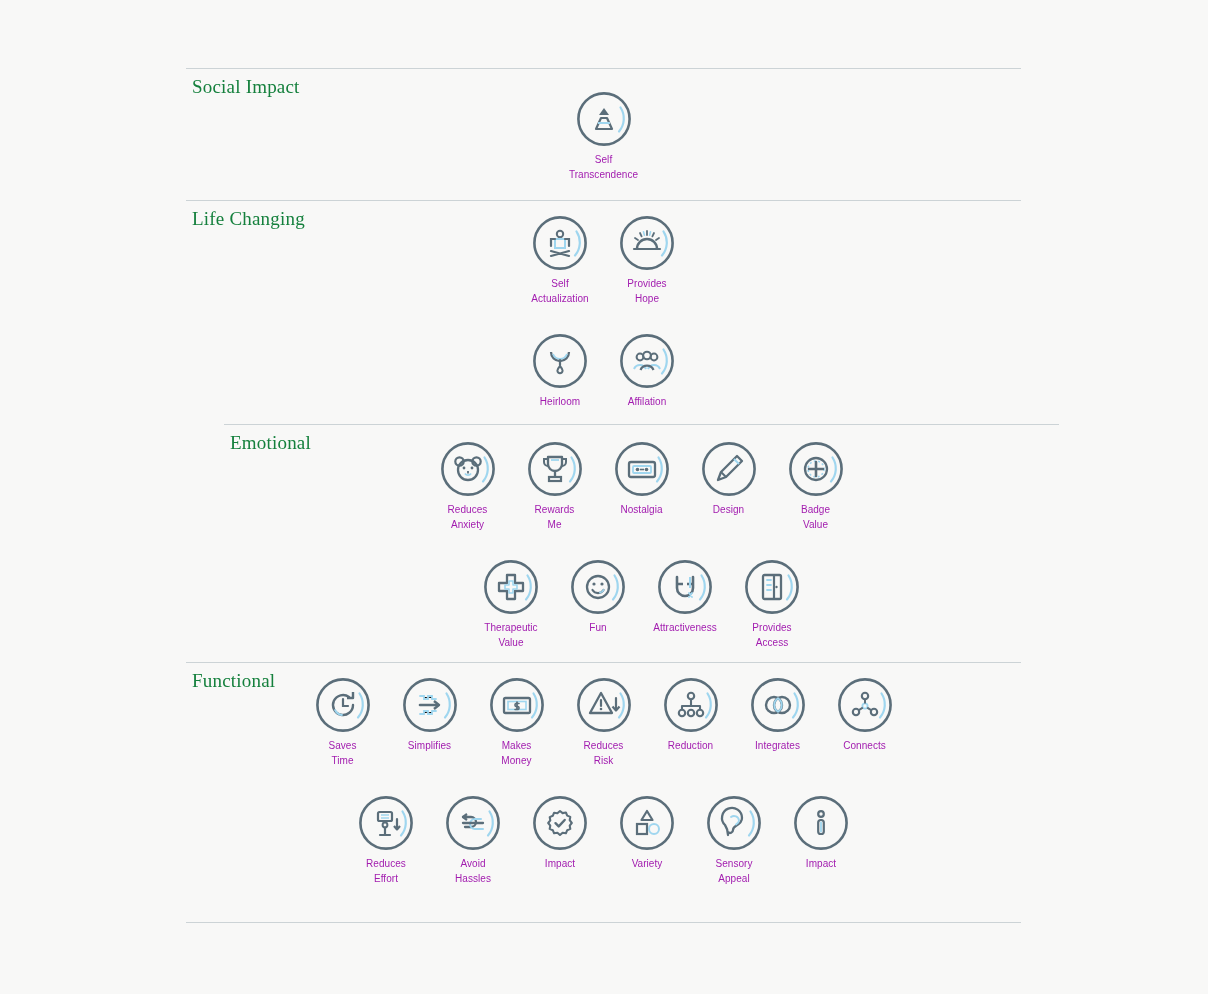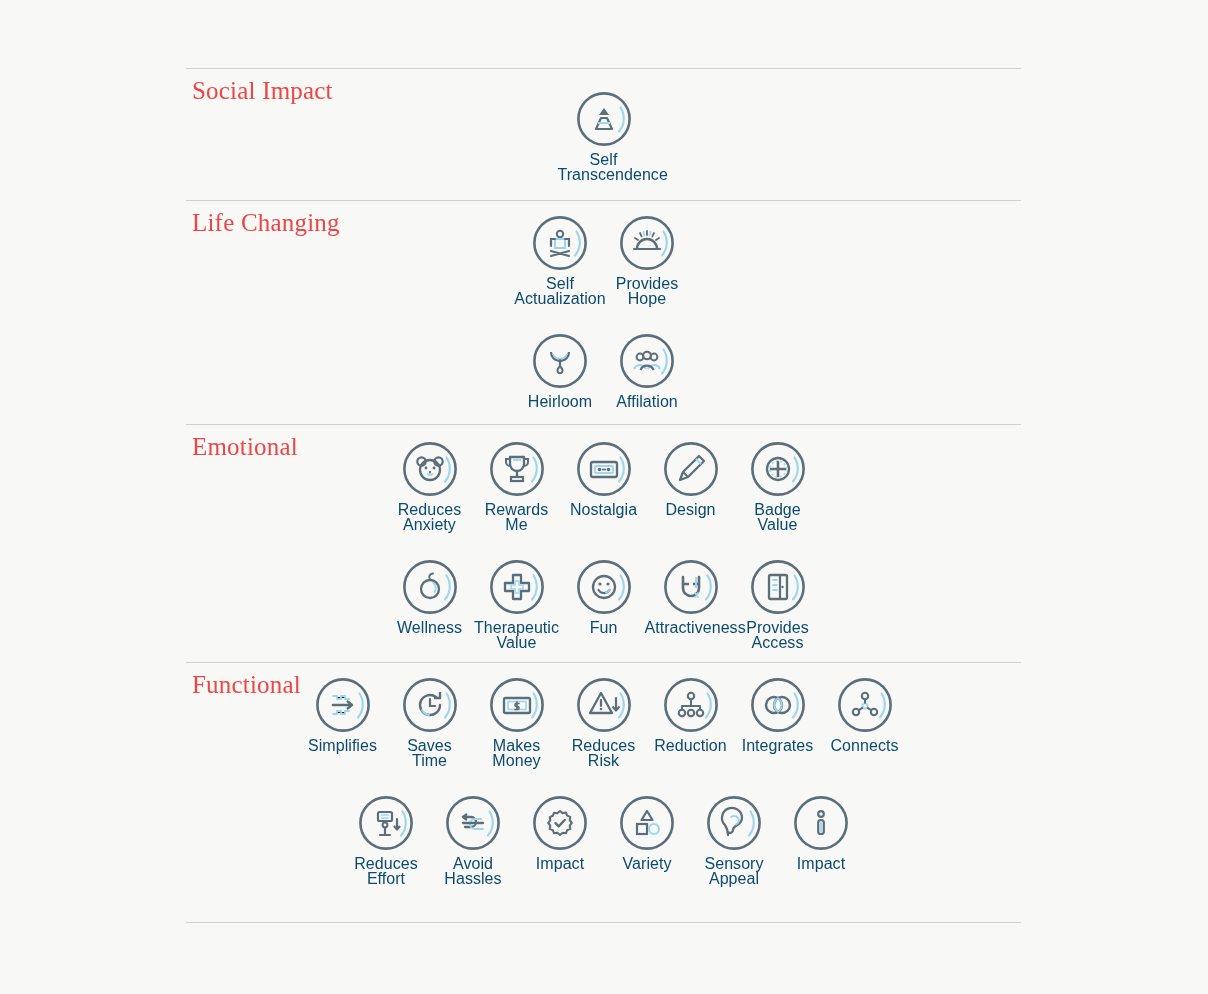--- a/index.html
+++ b/index.html
@@ -15,22 +15,22 @@
 
   .section{
     position:absolute;
     left:186px;
     width:835px;
     border-top:1px solid #ccd3d6;
     box-sizing:border-box;
   }
   .section-title{
     font-family:"Liberation Serif", serif;
-    font-size:25px;
-    color:#ef4444;
+    font-size:19px;
+    color:#15803d;
     letter-spacing:.2px;
     padding:8px 0 0 6px;
     line-height:1.1;
     white-space:nowrap;
   }
   .bottom-rule{
     position:absolute;
     left:186px;width:835px;top:922px;
     border-top:1px solid #ccd3d6;
   }
@@ -48,23 +48,23 @@
     flex-direction:column;
     align-items:center;
     flex:0 0 87px;
   }
   .ring{
     width:56px;height:56px;
     display:block;
   }
   .cell-label{
     margin-top:6px;
-    font-size:16px;
+    font-size:10px;
     line-height:14.6px;
-    color:#0c4a6e;
+    color:#a21caf;
     text-align:center;
     width:92px;
     letter-spacing:.05px;
   }
 </style>
 </head>
 <body>
 
 <div id="stage">
     <div class="section" style="top: 68px; height: 120px;">
@@ -146,21 +146,21 @@
      <path d="M15 36a6.5 6.5 0 0112 0" fill="none" stroke="#9fd6ef" stroke-width="2"></path>
      <path d="M29 36a6.5 6.5 0 0112 0" fill="none" stroke="#9fd6ef" stroke-width="2"></path>
      <path d="M21.5 37a7 7 0 0113 0" fill="none" stroke="#5b6e7a" stroke-width="2.2"></path>
     </svg>
             </span>
             <div class="cell-label">Affilation</div>
           </div>
         </div>
       </div>
     </div>
-    <div class="section" style="top: 424px; height: 238px;">
+    <div class="section" style="top: 424px; height: 238px; margin-left: 38px;">
       <div class="section-title">Emotional</div>
       <div class="rows">
         <div class="row" style="position: absolute; top: 16px;">
           <div class="cell">
             <span>
               <svg class="ring" viewBox="0 0 56 56" xmlns="http://www.w3.org/2000/svg">
       <circle cx="28" cy="28" r="25.6" fill="none" stroke="#5b6e7a" stroke-width="2.6"></circle>
       <path d="M44.5 16.5a20 20 0 01-1.5 24" fill="none" stroke="#9fd6ef" stroke-width="2.2" stroke-linecap="round"></path>
       <circle cx="19.5" cy="20.5" r="4.2" fill="none" stroke="#5b6e7a" stroke-width="2.2"></circle>
      <circle cx="36.5" cy="20.5" r="4.2" fill="none" stroke="#5b6e7a" stroke-width="2.2"></circle>
@@ -225,32 +225,20 @@
             </span>
             <div class="cell-label">Badge<br>Value</div>
           </div>
         </div>
         <div class="row" style="position: absolute; top: 134px;">
           <div class="cell">
             <span>
               <svg class="ring" viewBox="0 0 56 56" xmlns="http://www.w3.org/2000/svg">
       <circle cx="28" cy="28" r="25.6" fill="none" stroke="#5b6e7a" stroke-width="2.6"></circle>
       <path d="M44.5 16.5a20 20 0 01-1.5 24" fill="none" stroke="#9fd6ef" stroke-width="2.2" stroke-linecap="round"></path>
-      <path d="M28 21c-5 0-9 4-9 9s4 9 9 9 9-4 9-9-4-9-9-9z" fill="none" stroke="#5b6e7a" stroke-width="2.3"></path>
-     <path d="M28 21c-2-4 0-6 3-6.5" fill="none" stroke="#5b6e7a" stroke-width="2" stroke-linecap="round"></path>
-     <path d="M31 24c3 1.6 3.6 6 1.6 9" fill="none" stroke="#9fd6ef" stroke-width="1.8" stroke-linecap="round"></path>
-    </svg>
-            </span>
-            <div class="cell-label">Wellness</div>
-          </div>
-          <div class="cell">
-            <span>
-              <svg class="ring" viewBox="0 0 56 56" xmlns="http://www.w3.org/2000/svg">
-      <circle cx="28" cy="28" r="25.6" fill="none" stroke="#5b6e7a" stroke-width="2.6"></circle>
-      <path d="M44.5 16.5a20 20 0 01-1.5 24" fill="none" stroke="#9fd6ef" stroke-width="2.2" stroke-linecap="round"></path>
       <path d="M24 16h8v8h8v8h-8v8h-8v-8h-8v-8h8z" fill="none" stroke="#5b6e7a" stroke-width="2.3" stroke-linejoin="round"></path>
      <path d="M26 22h4v4h4v4h-4v4h-4v-4h-4v-4h4z" fill="none" stroke="#9fd6ef" stroke-width="1.6" stroke-linejoin="round"></path>
     </svg>
             </span>
             <div class="cell-label">Therapeutic<br>Value</div>
           </div>
           <div class="cell">
             <span>
               <svg class="ring" viewBox="0 0 56 56" xmlns="http://www.w3.org/2000/svg">
       <circle cx="28" cy="28" r="25.6" fill="none" stroke="#5b6e7a" stroke-width="2.6"></circle>
@@ -295,41 +283,41 @@
     </div>
     <div class="section" style="top: 662px; height: 260px;">
       <div class="section-title">Functional</div>
       <div class="rows">
         <div class="row" style="position: absolute; top: 14px;">
           <div class="cell">
             <span>
               <svg class="ring" viewBox="0 0 56 56" xmlns="http://www.w3.org/2000/svg">
       <circle cx="28" cy="28" r="25.6" fill="none" stroke="#5b6e7a" stroke-width="2.6"></circle>
       <path d="M44.5 16.5a20 20 0 01-1.5 24" fill="none" stroke="#9fd6ef" stroke-width="2.2" stroke-linecap="round"></path>
+      <path d="M38 28a10 10 0 11-4-8" fill="none" stroke="#5b6e7a" stroke-width="2.4" stroke-linecap="round"></path>
+     <path d="M38 15v6h-6" fill="none" stroke="#5b6e7a" stroke-width="2.4" stroke-linejoin="round"></path>
+     <path d="M28 22v7h5" fill="none" stroke="#5b6e7a" stroke-width="2.2" stroke-linecap="round"></path>
+     <path d="M20 33a9 9 0 007 5" fill="none" stroke="#9fd6ef" stroke-width="1.8" stroke-linecap="round"></path>
+    </svg>
+            </span>
+            <div class="cell-label">Saves<br>Time</div>
+          </div>
+          <div class="cell">
+            <span>
+              <svg class="ring" viewBox="0 0 56 56" xmlns="http://www.w3.org/2000/svg">
+      <circle cx="28" cy="28" r="25.6" fill="none" stroke="#5b6e7a" stroke-width="2.6"></circle>
+      <path d="M44.5 16.5a20 20 0 01-1.5 24" fill="none" stroke="#9fd6ef" stroke-width="2.2" stroke-linecap="round"></path>
       <path d="M18 28h18" stroke="#5b6e7a" stroke-width="2.6" stroke-linecap="round"></path>
      <path d="M32 24l5 4-5 4" fill="none" stroke="#5b6e7a" stroke-width="2.4" stroke-linejoin="round"></path>
      <g stroke="#9fd6ef" stroke-width="1.8" stroke-linecap="round">
        <path d="M18 19h4v3h4v-3h4v3h4M18 37h4v-3h4v3h4v-3h4"></path>
                 </g>
     </svg>
             </span>
             <div class="cell-label">Simplifies</div>
-          </div>
-          <div class="cell">
-            <span>
-              <svg class="ring" viewBox="0 0 56 56" xmlns="http://www.w3.org/2000/svg">
-      <circle cx="28" cy="28" r="25.6" fill="none" stroke="#5b6e7a" stroke-width="2.6"></circle>
-      <path d="M44.5 16.5a20 20 0 01-1.5 24" fill="none" stroke="#9fd6ef" stroke-width="2.2" stroke-linecap="round"></path>
-      <path d="M38 28a10 10 0 11-4-8" fill="none" stroke="#5b6e7a" stroke-width="2.4" stroke-linecap="round"></path>
-     <path d="M38 15v6h-6" fill="none" stroke="#5b6e7a" stroke-width="2.4" stroke-linejoin="round"></path>
-     <path d="M28 22v7h5" fill="none" stroke="#5b6e7a" stroke-width="2.2" stroke-linecap="round"></path>
-     <path d="M20 33a9 9 0 007 5" fill="none" stroke="#9fd6ef" stroke-width="1.8" stroke-linecap="round"></path>
-    </svg>
-            </span>
-            <div class="cell-label">Saves<br>Time</div>
           </div>
           <div class="cell">
             <span>
               <svg class="ring" viewBox="0 0 56 56" xmlns="http://www.w3.org/2000/svg">
       <circle cx="28" cy="28" r="25.6" fill="none" stroke="#5b6e7a" stroke-width="2.6"></circle>
       <path d="M44.5 16.5a20 20 0 01-1.5 24" fill="none" stroke="#9fd6ef" stroke-width="2.2" stroke-linecap="round"></path>
       <rect x="15" y="21" width="26" height="15" rx="1.5" fill="none" stroke="#5b6e7a" stroke-width="2.3"></rect>
      <rect x="19" y="24.5" width="18" height="8" fill="none" stroke="#9fd6ef" stroke-width="1.6"></rect>
      <path d="M28 24.5v8" stroke="#5b6e7a" stroke-width="1.8"></path>
      <path d="M30 26.5h-3a1.6 1.6 0 000 3h2a1.6 1.6 0 010 3h-3" fill="none" stroke="#5b6e7a" stroke-width="1.6" stroke-linecap="round"></path>

